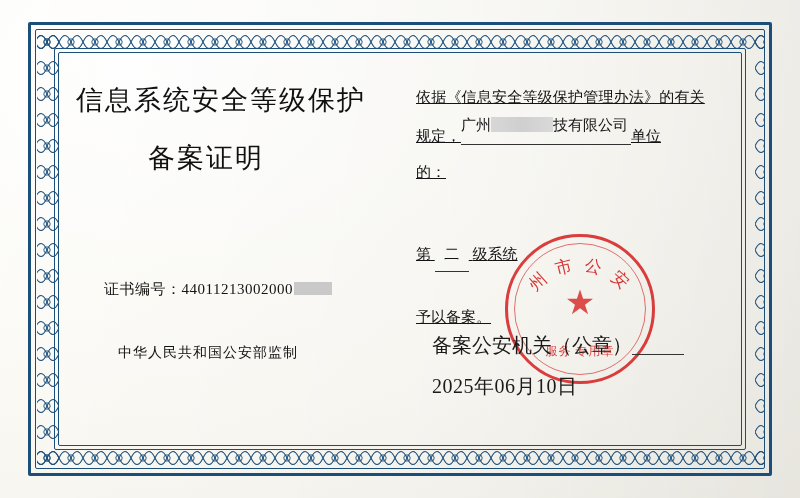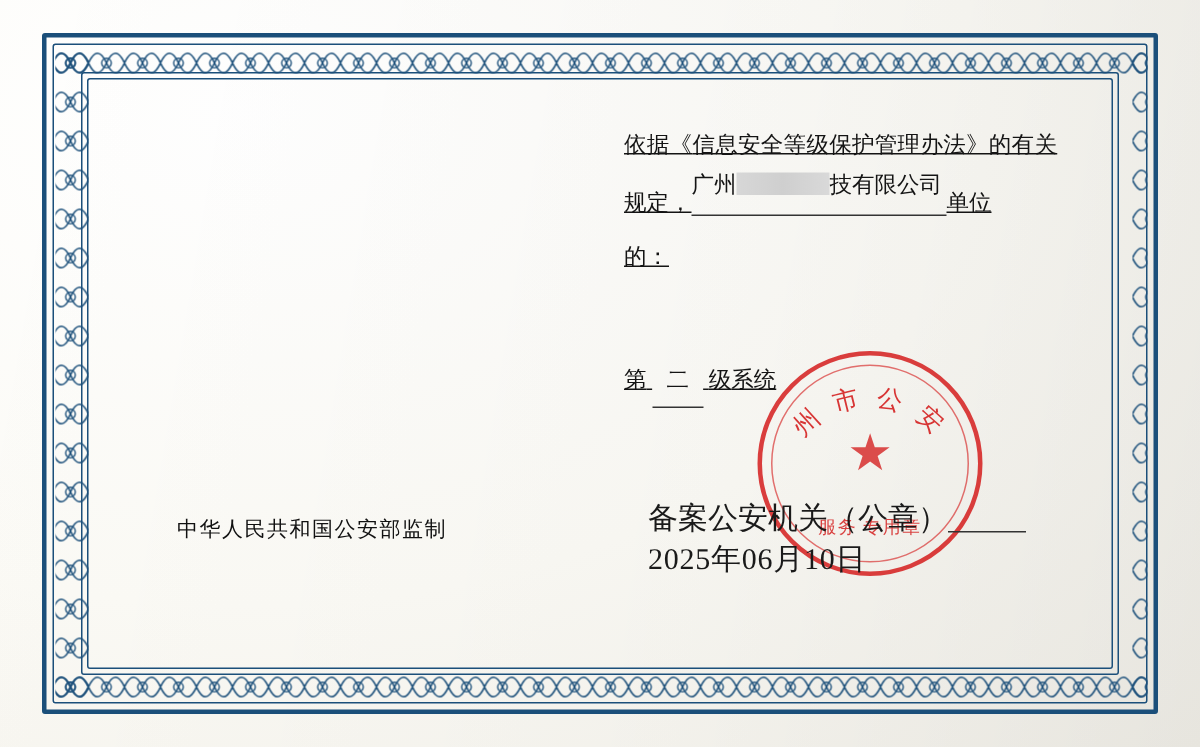--- a/index.html
+++ b/index.html
@@ -229,21 +229,21 @@
   
   .sign-block {
     position: absolute;
     left: 432px;
     top: 332px;
     width: 230px;
     font-size: 20px;
     color: #1a1a1a;
   }
   .sign-row1 { white-space: nowrap; }
-  .sign-row2 { white-space: nowrap; letter-spacing: 0.5px; }
+  .sign-row2 { margin-top: 14px; white-space: nowrap; letter-spacing: 0.5px; }
   .sign-row1 .u-org {
     display: inline-block;
     border-bottom: 1px solid #333;
     width: 52px;
     height: 16px;
     vertical-align: -3px;
   }
 </style>
 </head>
 <body>
@@ -269,41 +269,49 @@
         <rect x="720" y="2" width="22" height="436" fill="url(#wave)"></rect>
       </svg>
     </div>
     <div class="border-band inner-1"></div>
     <div class="border-band inner-2"></div>
     <div class="border-band inner-3"></div>
   </div>
 
   <div class="content">
 
-
+    <div class="left-col">
+      <div class="title-line1">信息系统安全等级保护</div>
+      <div class="title-line2">备案证明</div>
+    </div>
+
+    <div class="cert-no">
+      <span>证书编号：</span><span>44011213002000</span><span class="redact"></span>
+    </div>
 
     <div class="issuer">中华人民共和国公安部监制</div>
 
     <div class="right-col">
       <div class="r-line p1">
         <span>依据《</span><span>信息安全等级保护管理办法</span><span>》的有关</span>
       </div>
 
       <div class="r-line p2">
         <span>规定，</span><span class="blank-line u-company"><span class="inline-text"><span>广州</span><span class="blur-box blur-a"></span><span>技有限公司</span></span></span><span>单位</span>
       </div>
 
       <div class="r-line p3">的：</div>
 
       <div class="r-line p4">
         <span>第</span>
         <span class="u-grade">二</span>
         <span>级</span><span>系统</span>
       </div>
 
+      <div class="r-line p5">予以备案。</div>
     </div>
   </div>
 
   <div class="seal">
     <div class="seal-ring"></div>
     <div class="seal-ring inner"></div>
     <svg class="seal-arc" viewBox="0 0 150 150">
       <defs>
         <path id="arcpath" d="M 20 82 A 56 56 0 0 1 130 82" fill="none"></path>
       </defs>

